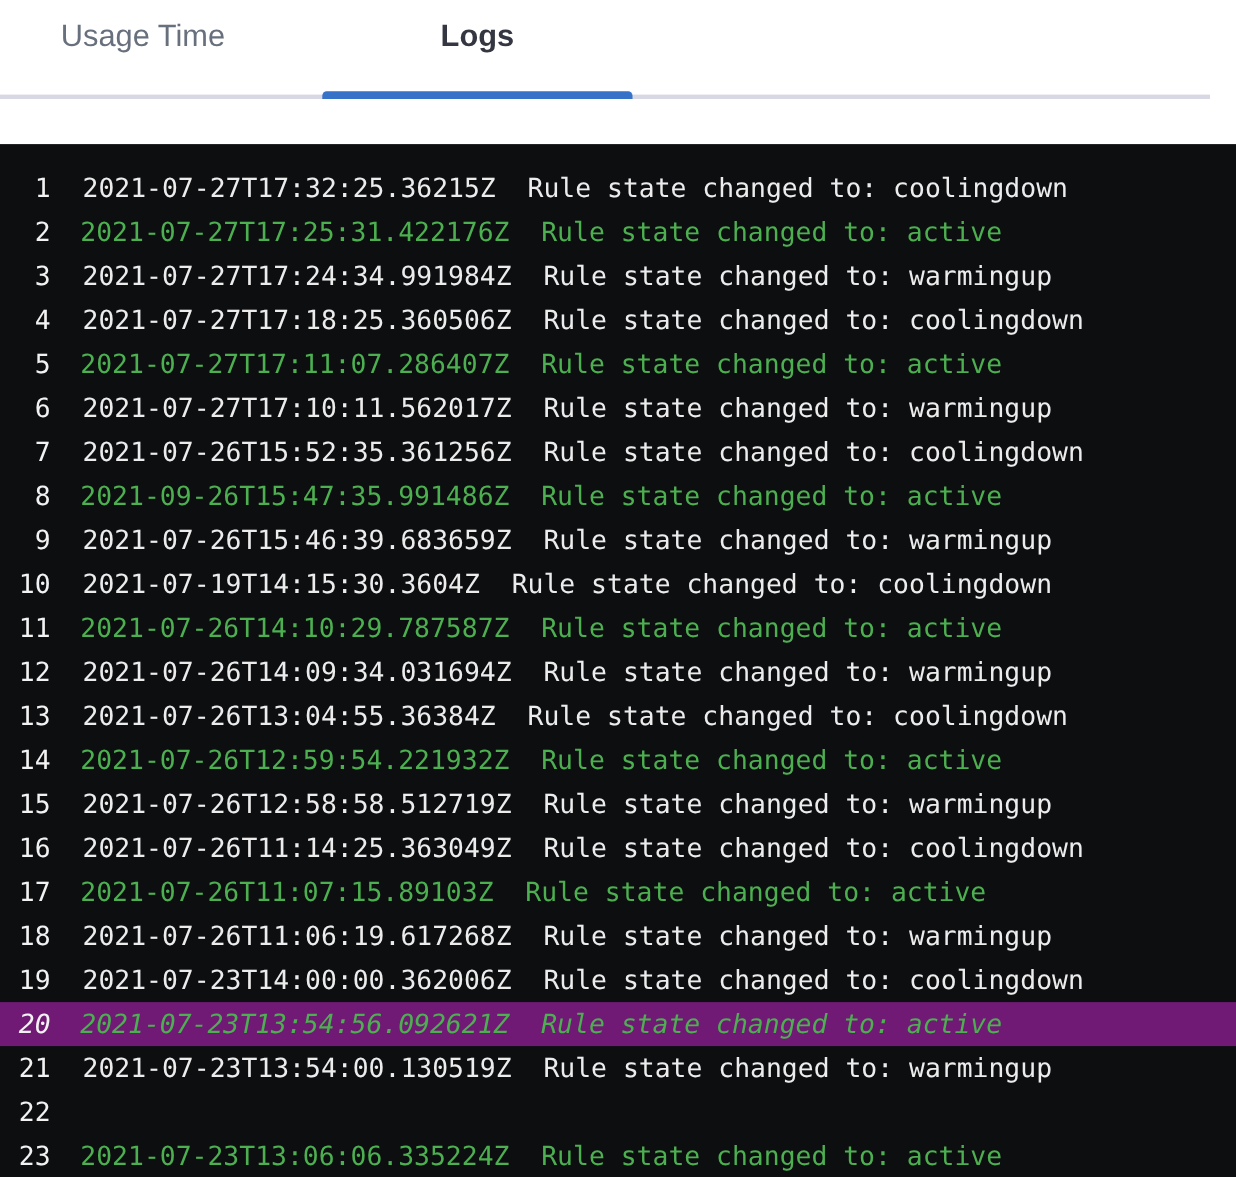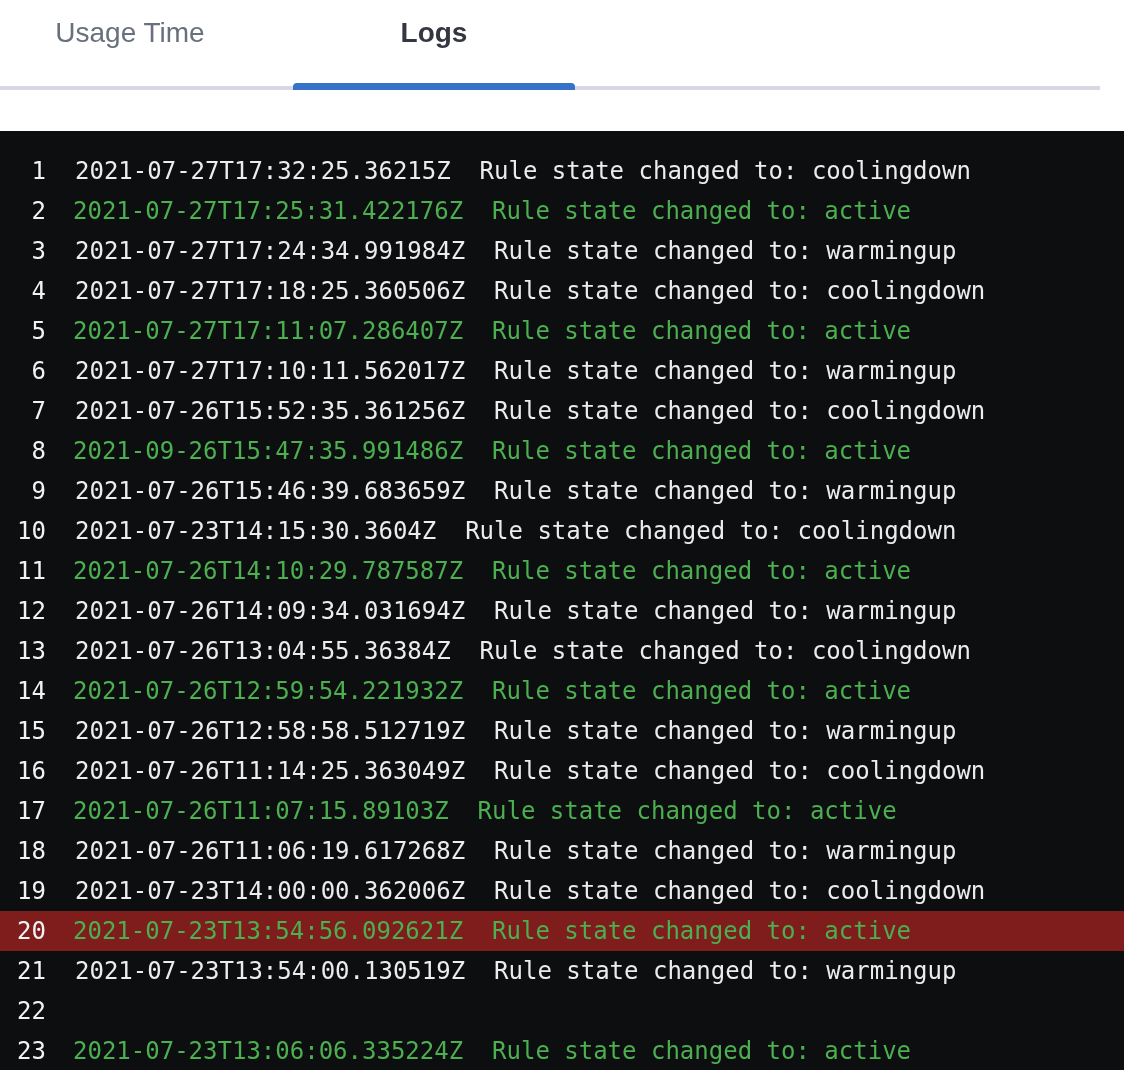--- a/index.html
+++ b/index.html
@@ -72,21 +72,21 @@
   }
   .log-row {
     height: 40px;
     display: flex;
     align-items: center;
     font-family: "DejaVu Sans Mono", monospace;
     font-size: 24px;
     line-height: 40px;
     color: #ececec;
   }
-  .log-row.highlighted { background: #7f1d1d; }
+  .log-row.highlighted { background: #701a75; font-style: italic; }
   .ln {
     flex: none;
     width: 46px;
     text-align: right;
     color: #f2f2f2;
   }
   .line-text {
     margin-left: 29px;
     white-space: pre;
     color: #ececec;
@@ -150,21 +150,21 @@
       <span class="line-text">2021-09-26T15:47:35.991486Z  Rule state changed to: active</span>
     </div>
 
     <div class="log-row">
       <span class="ln">9</span>
       <span class="line-text">2021-07-26T15:46:39.683659Z  Rule state changed to: warmingup</span>
     </div>
 
     <div class="log-row">
       <span class="ln">10</span>
-      <span class="line-text">2021-07-23T14:15:30.3604Z  Rule state changed to: coolingdown</span>
+      <span class="line-text">2021-07-19T14:15:30.3604Z  Rule state changed to: coolingdown</span>
     </div>
 
     <div class="log-row state-active">
       <span class="ln">11</span>
       <span class="line-text">2021-07-26T14:10:29.787587Z  Rule state changed to: active</span>
     </div>
 
     <div class="log-row">
       <span class="ln">12</span>
       <span class="line-text">2021-07-26T14:09:34.031694Z  Rule state changed to: warmingup</span>

